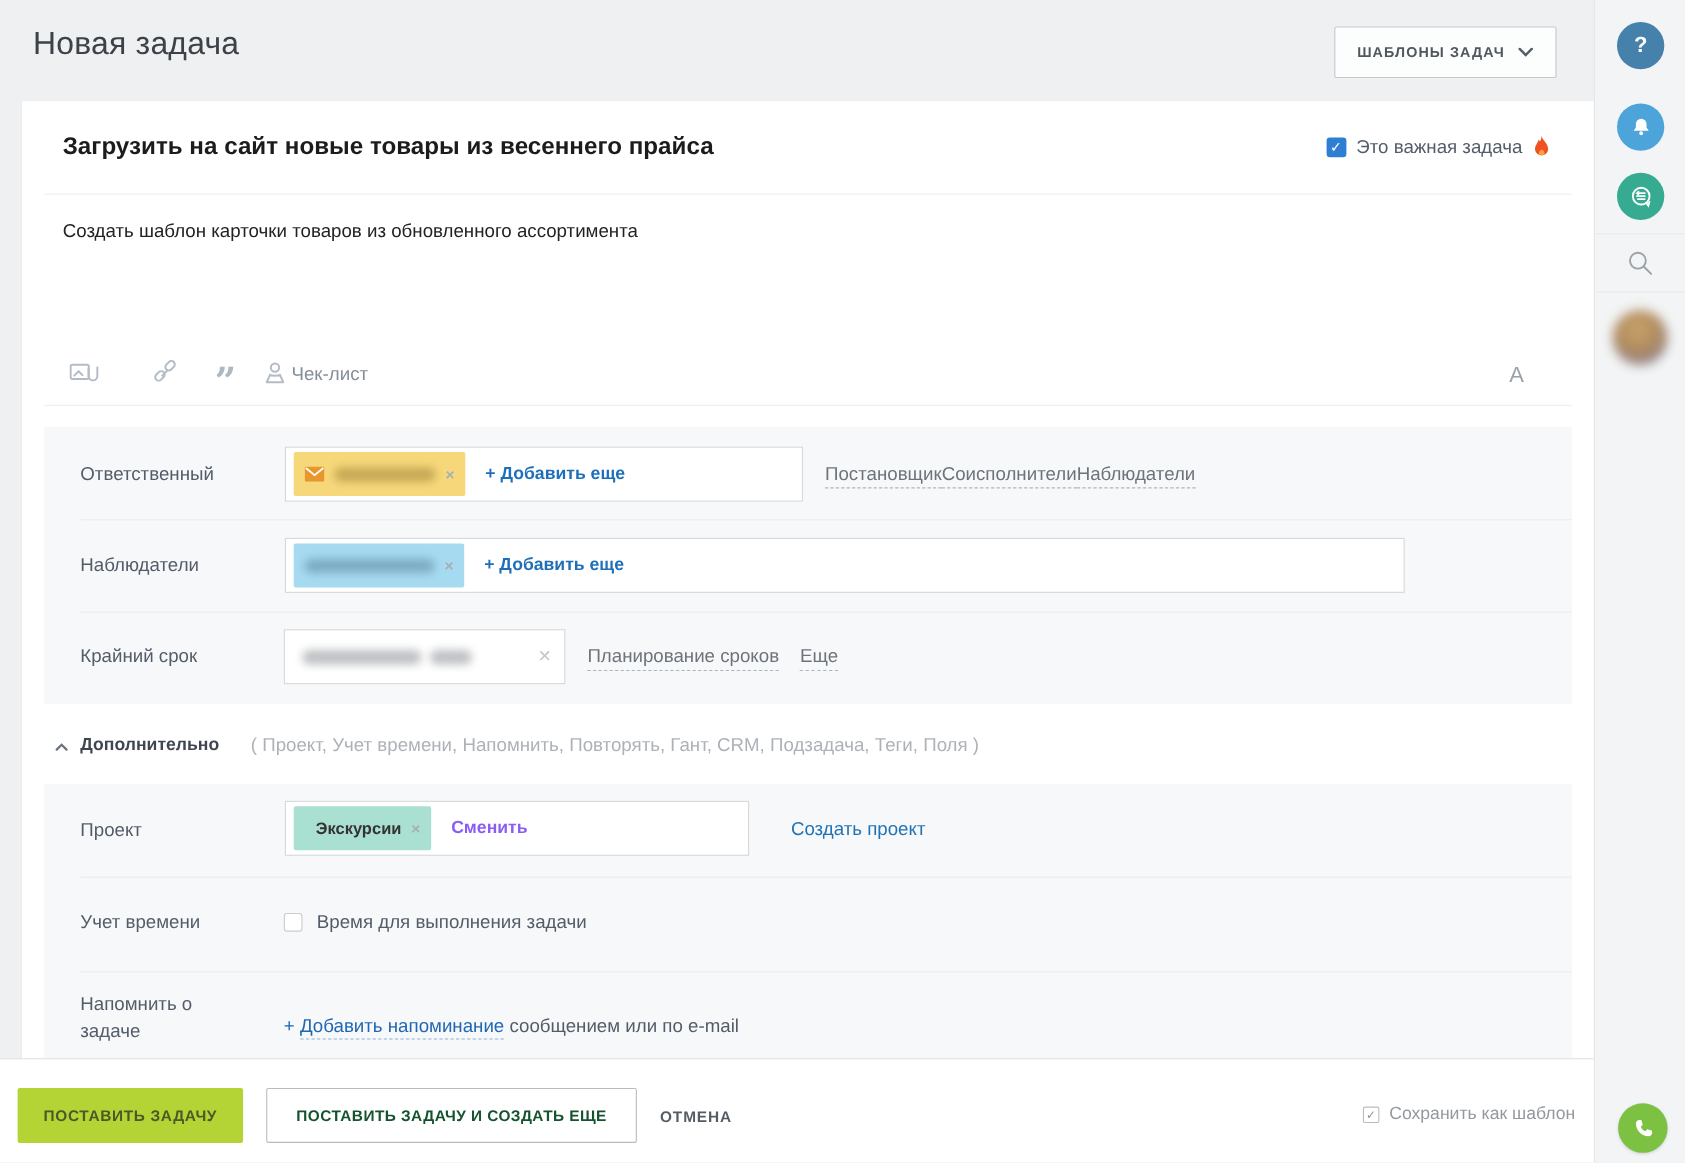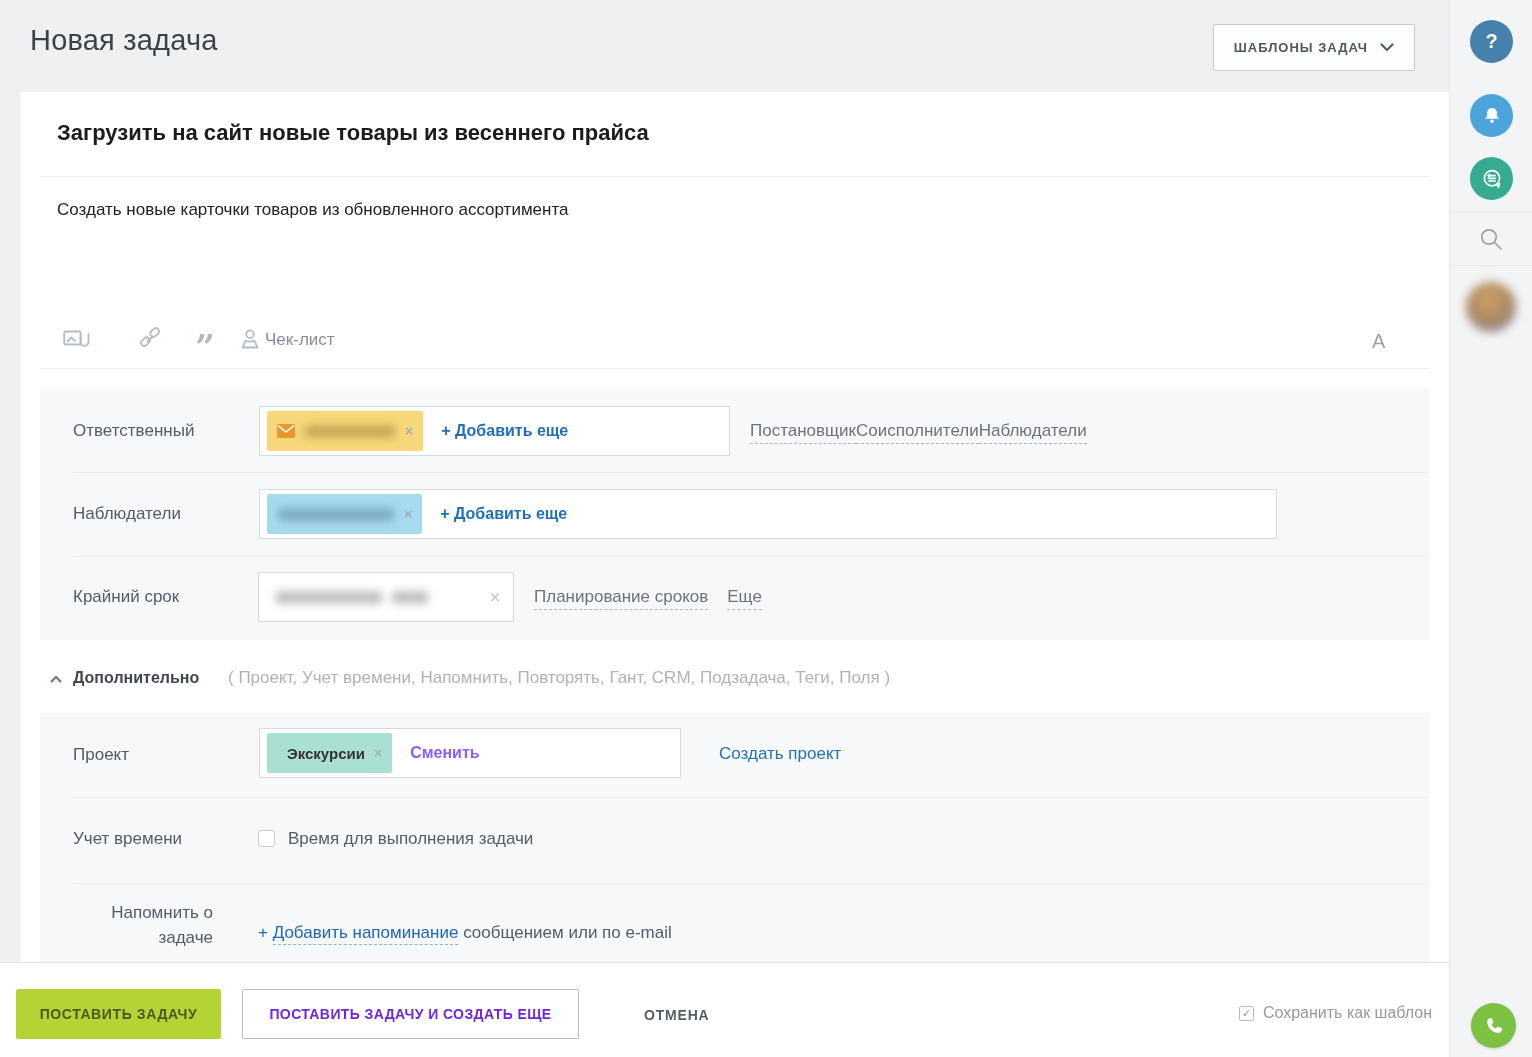--- a/index.html
+++ b/index.html
@@ -18,21 +18,21 @@
   .divider{position:absolute;left:20px;right:20px;height:1px;background:#eceeef;}
   #task-desc{position:absolute;left:37px;top:108px;font-size:17px;color:#222;}
 
   
   .tb-icon{position:absolute;top:232px;width:30px;height:30px;display:flex;align-items:center;justify-content:center;cursor:pointer;}
   #checklist-label{position:absolute;left:245px;top:238px;font-size:17px;color:#848d97;cursor:pointer;}
   #font-size-btn{position:absolute;left:1352px;top:238px;font-size:20px;color:#9aa1a8;cursor:pointer;}
   .quote-glyph{font-size:34px;line-height:10px;color:#aeb8c2;font-weight:bold;font-family:"DejaVu Serif",serif;}
 
   
-  .panel{position:absolute;left:20px;width:1389px;background:#f7f8f9;text-align:right;}
+  .panel{position:absolute;left:20px;width:1389px;background:#f7f8f9;}
   #panel1{top:296px;height:252px;}
   #panel2{top:621px;height:249px;overflow:hidden;}
   .p-divider{position:absolute;left:33px;right:0;height:1px;background:#eaecee;}
   .flabel{position:absolute;left:33px;font-size:17px;color:#535c69;}
   .finput{position:absolute;background:#fff;border:1px solid #d6d8da;display:flex;align-items:center;padding-left:7px;}
   .chip{height:40px;border-radius:2px;display:flex;align-items:center;padding:0 10px;gap:9px;}
   .chip-yellow{background:#f6d87a;}
   .chip-blue{background:#a6daf0;}
   .chip-teal{background:#aae0d2;padding-left:20px;}
   .chip-x{color:#a9aeb4;font-size:14px;font-weight:bold;cursor:pointer;line-height:1;}
@@ -51,22 +51,22 @@
   .cb{display:inline-block;position:relative;cursor:pointer;}
   .cb-blue{width:18px;height:18px;border-radius:3px;background:#2e7fd4;}
   .cb-blue::after{content:"✓";position:absolute;left:3px;top:1px;font-size:13px;font-weight:bold;color:#fff;}
   .cb-empty{width:17px;height:17px;border-radius:3px;background:#fff;border:1px solid #c8cccf;}
   .cb-gray{width:15px;height:15px;border-radius:2px;background:#fff;border:1px solid #b9bcbe;}
   .cb-gray::after{content:"✓";position:absolute;left:2px;top:0px;font-size:11px;color:#8d9296;}
 
   
   #footer{position:absolute;left:0;top:962px;width:1449px;height:95px;background:#fff;border-top:1px solid #dfe1e2;}
   #submit-btn{position:absolute;left:16px;top:26px;width:205px;height:50px;background:#b4d435;border:none;border-radius:2px;font-size:14px;font-weight:bold;letter-spacing:.6px;color:#4d5826;cursor:pointer;font-family:inherit;}
-  #submit-create-btn{position:absolute;left:242px;top:26px;width:337px;height:50px;background:#fff;border:1px solid #b9bbbd;border-radius:2px;font-size:14px;font-weight:bold;letter-spacing:.4px;color:#6d28d9;cursor:pointer;font-family:inherit;}
-  #cancel-btn{position:absolute;left:600px;top:44px;font-size:14px;font-weight:bold;letter-spacing:.8px;color:#545d66;cursor:pointer;margin-left:44px;}
+  #submit-create-btn{position:absolute;left:242px;top:26px;width:337px;height:50px;background:#fff;border:1px solid #b9bbbd;border-radius:2px;font-size:14px;font-weight:bold;letter-spacing:.4px;color:#14532d;cursor:pointer;font-family:inherit;}
+  #cancel-btn{position:absolute;left:600px;top:44px;font-size:14px;font-weight:bold;letter-spacing:.8px;color:#545d66;cursor:pointer;}
   #save-template{position:absolute;right:17px;top:41px;display:flex;align-items:center;gap:9px;}
   #save-template span.lbl{font-size:16px;color:#94999e;}
 
   
   #sidebar{position:absolute;left:1449px;top:0;width:83px;height:1057px;background:#f2f4f5;border-left:1px solid #e4e6e8;}
   .side-circle{position:absolute;left:20px;width:43px;height:43px;border-radius:50%;display:flex;align-items:center;justify-content:center;cursor:pointer;}
   #help-btn{top:20px;background:#4581aa;color:#fff;font-size:20px;font-weight:bold;}
   #bell-btn{top:94px;background:#4da4da;}
   #chat-btn{top:157px;background:#36ab92;}
   .side-divider{position:absolute;left:1px;right:0;height:1px;background:#e7e9ea;}
@@ -88,24 +88,34 @@
       <svg width="14" height="9" viewBox="0 0 14 9">
           <polyline points="1.5,1.5 7,7 12.5,1.5" fill="none" stroke="#535c69" stroke-width="2.2" stroke-linecap="round"></polyline>
         </svg>
     </span>
   </div>
 
   <div id="card">
 
     <div id="task-title-row">
       <div id="task-title">Загрузить на сайт новые товары из весеннего прайса</div>
+      <div id="important-group">
+        <span class="cb cb-blue"></span>
+        <span style="font-size:17px;color:#535c69;">Это важная задача</span>
+        <span>
+          <svg width="17" height="22" viewBox="0 0 16 20">
+            <path d="M8 0 C8.6 4 13.6 6.3 13.6 11.8 A5.7 5.7 0 0 1 2.3 11.8 C2.3 8 4.8 6.2 5.4 3.4 C6.4 5 7.5 5.3 8 0 Z" fill="#f05123"></path>
+            <path d="M8 12 C9.6 12 10.4 13.6 10.4 15 A2.5 2.6 0 0 1 5.6 15 C5.6 13.5 6.6 12.6 8 12 Z" fill="#f9a13c"></path>
+          </svg>
+        </span>
+      </div>
     </div>
     <div class="divider" style="top:84px;"></div>
 
-    <div id="task-desc">Создать новые карточки товаров из обновленного ассортимента</div>
+    <div id="task-desc">Создать шаблон карточки товаров из обновленного ассортимента</div>
 
     <div class="tb-icon" style="left:42px;">
       <span>
         <svg width="28" height="22" viewBox="0 0 28 22" fill="none" stroke="#b3bcc6" stroke-width="1.8" stroke-linecap="round" stroke-linejoin="round">
           <rect x="1.2" y="3.5" width="16.5" height="13" rx="1.5"></rect>
           <path d="M4.5 13.5 l4 -4 3.5 3.5"></path>
           <path d="M25.5 6 v7.8 a4 4 0 0 1 -8 0 V7"></path>
         </svg>
       </span>
     </div>

